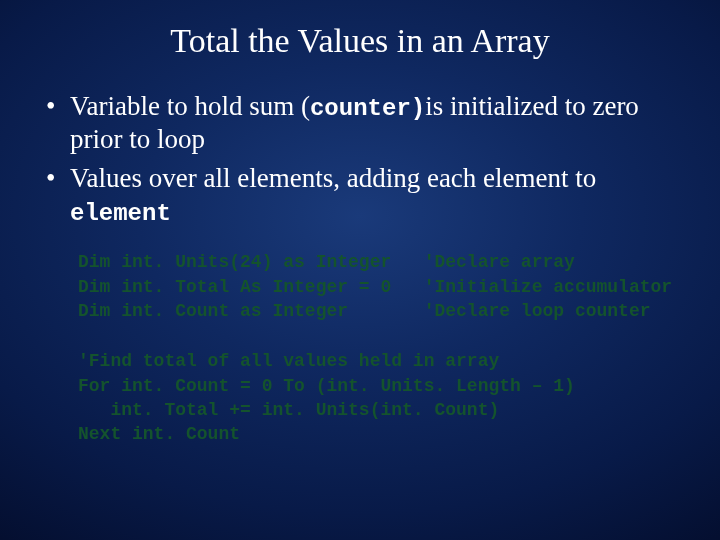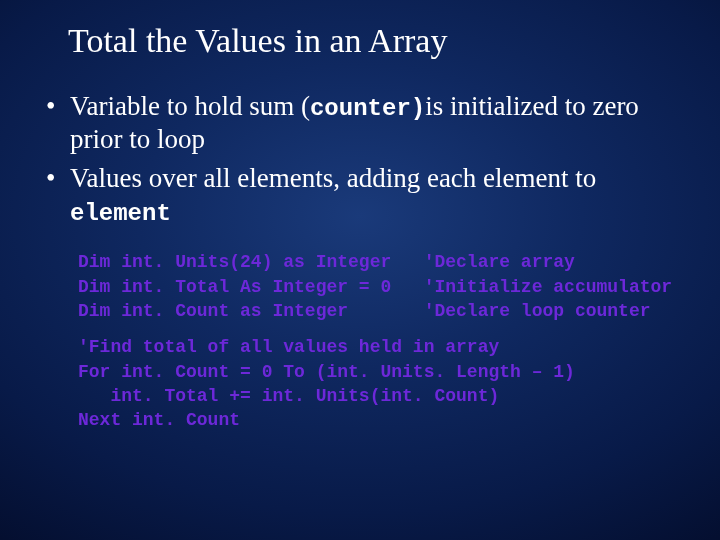--- a/index.html
+++ b/index.html
@@ -14,21 +14,21 @@
     font-family: "Times New Roman", Times, serif;
     color: #ffffff;
   }
   .slide {
     width: 720px;
     height: 540px;
     box-sizing: border-box;
     padding: 22px 38px 20px 38px;
   }
   .title {
-    text-align: left;
+    text-align: center;
     font-size: 34px;
     font-weight: normal;
     margin: 0 0 30px 0;
     padding-left: 30px;
     padding-right: 30px;
   }
   .bullets {
     list-style: none;
     padding: 0 0 0 6px;
     margin: 0 0 22px 0;
@@ -51,26 +51,26 @@
     font-family: "Courier New", Courier, monospace;
     font-size: 24px;
     font-weight: bold;
   }
   .code-block {
     font-family: "Courier New", Courier, monospace;
     font-weight: bold;
     font-size: 18px;
     line-height: 1.35;
     white-space: pre;
-    color: #6d28d9;
+    color: #14532d;
     padding-left: 40px;
     margin-top: 18px;
   }
   .code-block + .code-block {
-    margin-top: 12px;
+    margin-top: 26px;
   }
 </style>
 </head>
 <body>
 
 <div class="slide">
 
   <h1 class="title">Total the Values in an Array</h1>
 
   <ul class="bullets">

